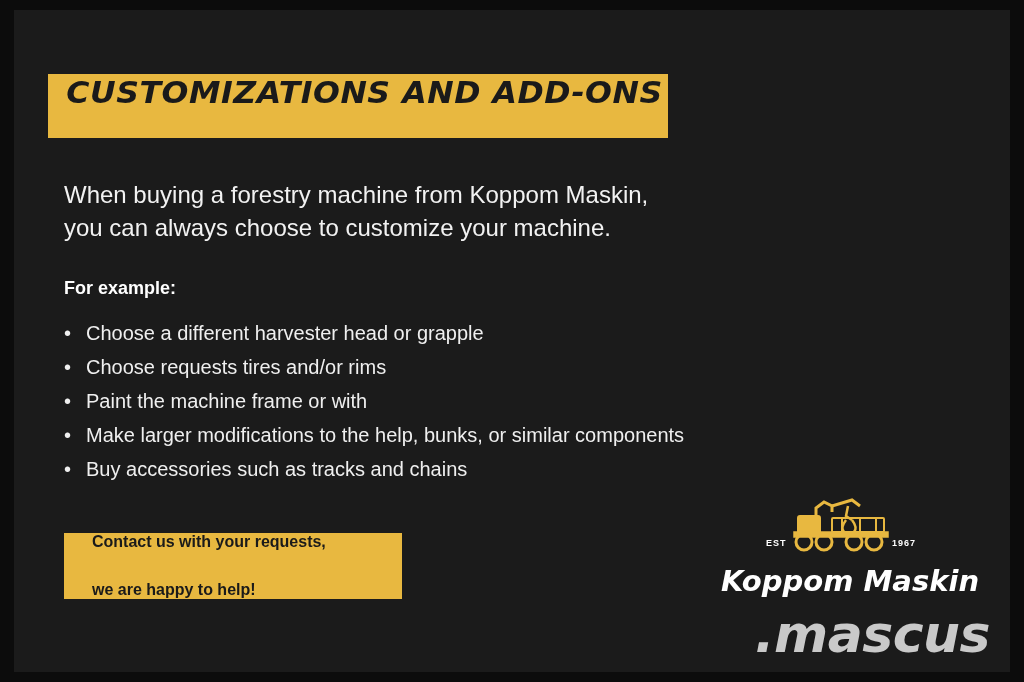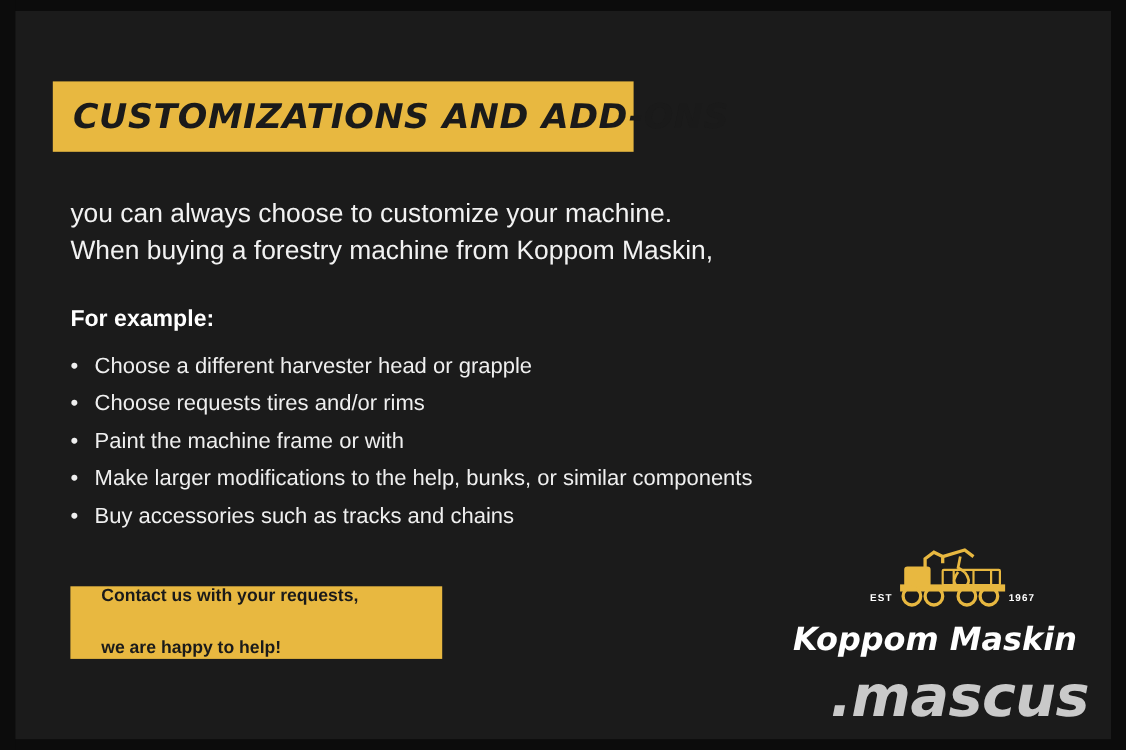--- a/index.html
+++ b/index.html
@@ -24,25 +24,24 @@
   }
   .frame-top { left:0; top:0; width:1024px; height:10px; }
   .frame-bottom { left:0; bottom:0; width:1024px; height:10px; }
   .frame-left { left:0; top:0; width:14px; height:682px; }
   .frame-right { right:0; top:0; width:14px; height:682px; }
 
   .title-band {
     position: absolute;
     left: 48px;
     top: 74px;
-    width: 528px;
+    width: 620px;
     height: 64px;
     background: #e8b840;
     display: flex;
-    align-items: center;
   }
   .title-text {
     font-family: "DejaVu Sans", sans-serif;
     font-weight: bold;
     font-style: italic;
     font-size: 31px;
     letter-spacing: 0.5px;
     color: #1a1a1a;
     padding-left: 18px;
     white-space: nowrap;
@@ -60,21 +59,21 @@
     line-height: 33px;
     font-family: "Liberation Sans", sans-serif;
   }
   .intro div { white-space: nowrap; }
 
   .example-label {
     position: absolute;
     left: 64px;
     top: 278px;
     color: #ffffff;
-    font-size: 21px;
+    font-size: 18px;
     font-weight: bold;
     text-align: center;
   }
 
   .bullets {
     position: absolute;
     left: 64px;
     top: 322px;
     width: 800px;
     color: #efefef;
@@ -121,21 +120,20 @@
     right: 44px;
     top: 496px;
     width: 260px;
     height: 118px;
     text-align: center;
   }
   .logo-art {
     height: 56px;
     display: flex;
     align-items: flex-end;
-    justify-content: center;
   }
   .logo-name {
     font-family: "DejaVu Sans", sans-serif;
     font-weight: bold;
     font-style: italic;
     font-size: 29px;
     color: #ffffff;
     line-height: 32px;
     margin-top: 13px;
   }
@@ -168,22 +166,22 @@
   <div class="frame-top"></div>
   <div class="frame-bottom"></div>
   <div class="frame-left"></div>
   <div class="frame-right"></div>
 
   <div class="title-band">
     <div class="title-text">CUSTOMIZATIONS AND ADD-ONS</div>
   </div>
 
   <div class="intro">
+    <div>When buying a forestry machine from Koppom Maskin,</div>
     <div>you can always choose to customize your machine.</div>
-    <div>When buying a forestry machine from Koppom Maskin,</div>
   </div>
 
   <div class="example-label">For example:</div>
 
   <div class="bullets">
     <div class="bullet">
       <span class="dot">•</span>
       <span class="txt">Choose a different harvester head or grapple</span>
     </div>
     <div class="bullet">

